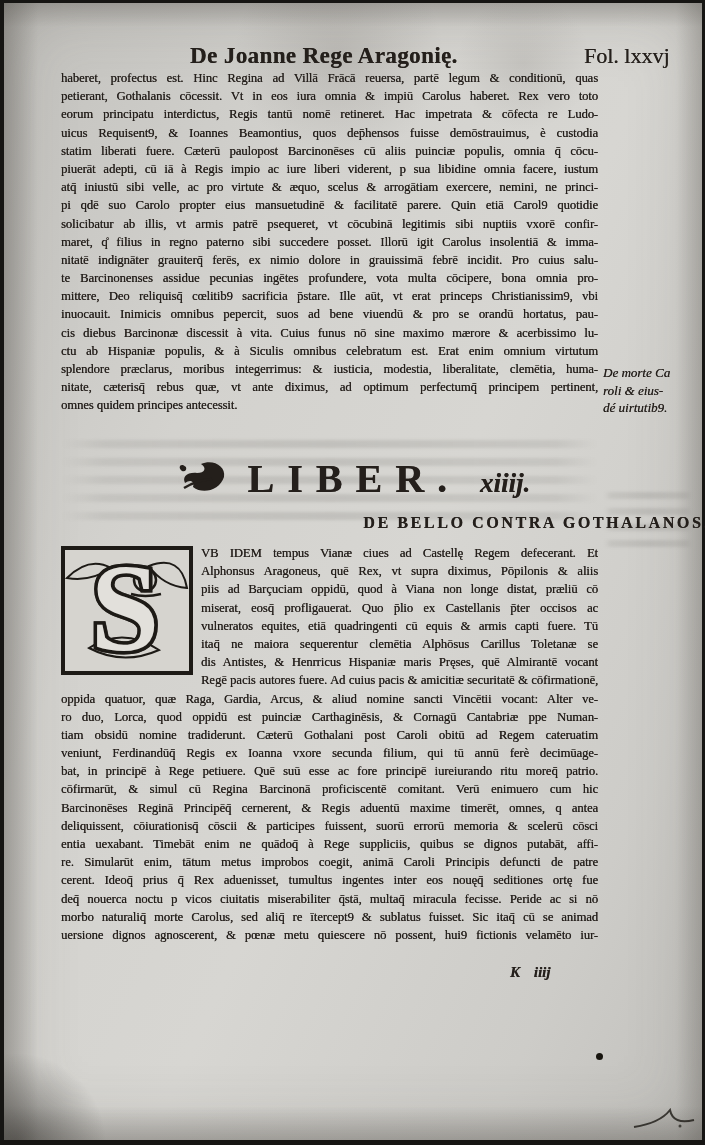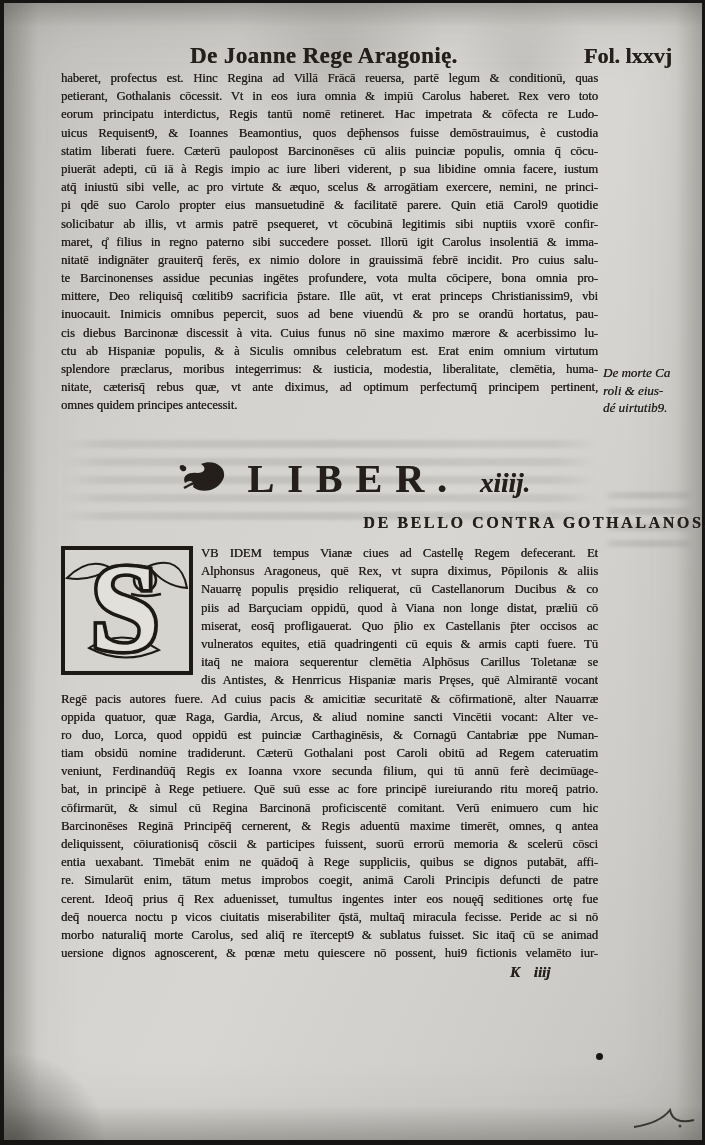--- a/index.html
+++ b/index.html
@@ -18,21 +18,21 @@
       linear-gradient(90deg, rgba(72,68,63,.30), rgba(72,68,63,0) 34px),
       linear-gradient(270deg, rgba(72,68,63,.22), rgba(72,68,63,0) 26px),
       linear-gradient(180deg, rgba(72,68,63,.24), rgba(72,68,63,0) 24px),
       linear-gradient(0deg, rgba(72,68,63,.28), rgba(72,68,63,0) 34px),
       linear-gradient(115deg,#c2c1bd,#d3d2ce 30%,#d7d6d2 55%,#cdccc8 82%,#c1c0bc);
     border:3px solid #161513;border-left-width:4px;border-bottom-width:5px;
     box-shadow: inset 0 0 70px rgba(82,78,72,.30);
     text-shadow: 0.25px 0.25px 0.35px rgba(36,31,27,.85);
   }
   .header-title{position:absolute;top:40px;left:186px;font-weight:bold;font-size:23px;letter-spacing:.4px;white-space:nowrap;}
-  .header-folio{position:absolute;top:40px;left:580px;font-weight:bold;font-size:22px;white-space:nowrap;}
+  .header-folio{position:absolute;top:40px;left:580px;font-weight:normal;font-size:22px;white-space:nowrap;}
 
   .textblock{position:absolute;left:57px;top:66px;width:537px;font-size:12.7px;line-height:18.2px;letter-spacing:-0.1px;}
   .ln{text-align:justify;text-align-last:justify;height:18.2px;overflow:hidden;}
   .ln.last{text-align-last:left;}
 
   .margin-note{position:absolute;left:599px;top:361px;width:103px;font-style:italic;font-size:13px;line-height:17.5px;}
   .margin-note .mn-ln{white-space:nowrap;}
 
   .ghost{position:absolute;filter:blur(1.6px);opacity:.55;z-index:0;}
   .gline{background:linear-gradient(90deg,rgba(92,90,86,0) 0,rgba(92,90,86,.22) 8%,rgba(92,90,86,.30) 50%,rgba(92,90,86,.20) 92%,rgba(92,90,86,0));height:8px;margin-bottom:10px;transform:scaleX(-1);}
@@ -130,21 +130,20 @@
         <path d="M6 32 Q28 10 50 22 Q30 36 6 32 Z" fill="url(#hatch)" stroke="#1d1a16" stroke-width="2"></path>
         <path d="M88 20 Q120 8 126 42 Q102 40 88 20 Z" fill="url(#hatch)" stroke="#1d1a16" stroke-width="2"></path>
         <path d="M28 102 Q62 80 98 104 Q62 120 28 102 Z" fill="url(#hatch)" stroke="#1d1a16" stroke-width="2"></path>
         <circle cx="84" cy="34" r="11" fill="#d6d4cf" stroke="#1d1a16" stroke-width="2.5"></circle>
         <path d="M70 48 Q84 52 100 48" fill="none" stroke="#1d1a16" stroke-width="2.5"></path>
         <text x="64" y="104" text-anchor="middle" font-family="Liberation Serif, serif" font-weight="bold" font-size="124" fill="#e2e0db" stroke="#1d1a16" stroke-width="7" paint-order="stroke">S</text>
       </svg>
     </span>
     <div class="ln">VB IDEM tempus Vianæ ciues ad Castellę Regem defecerant. Et</div>
     <div class="ln">Alphonsus Aragoneus, quē Rex, vt supra diximus, Pōpilonis &amp; aliis</div>
-    <div class="ln">Nauarrę populis pręsidio reliquerat, cū Castellanorum Ducibus &amp; co</div>
     <div class="ln">piis ad Barçuciam oppidū, quod à Viana non longe distat, præliū cō</div>
     <div class="ln">miserat, eosq̄ profligauerat. Quo p̄lio ex Castellanis p̄ter occisos ac</div>
     <div class="ln">vulneratos equites, etiā quadringenti cū equis &amp; armis capti fuere. Tū</div>
     <div class="ln">itaq̄ ne maiora sequerentur clemētia Alphōsus Carillus Toletanæ se</div>
     <div class="ln">dis Antistes, &amp; Henrricus Hispaniæ maris Pręses, quē Almirantē vocant Hispani, inter vtrūq̄</div>
     <div class="ln">Regē pacis autores fuere. Ad cuius pacis &amp; amicitiæ securitatē &amp; cōfirmationē, alter Nauarræ</div>
     <div class="ln">oppida quatuor, quæ Raga, Gardia, Arcus, &amp; aliud nomine sancti Vincētii vocant: Alter ve-</div>
     <div class="ln">ro duo, Lorca, quod oppidū est puinciæ Carthaginēsis, &amp; Cornagū Cantabriæ ppe Numan-</div>
     <div class="ln">tiam obsidū nomine tradiderunt. Cæterū Gothalani post Caroli obitū ad Regem cateruatim</div>
     <div class="ln">veniunt, Ferdinandūq̄ Regis ex Ioanna vxore secunda filium, qui tū annū ferè decimūage-</div>

